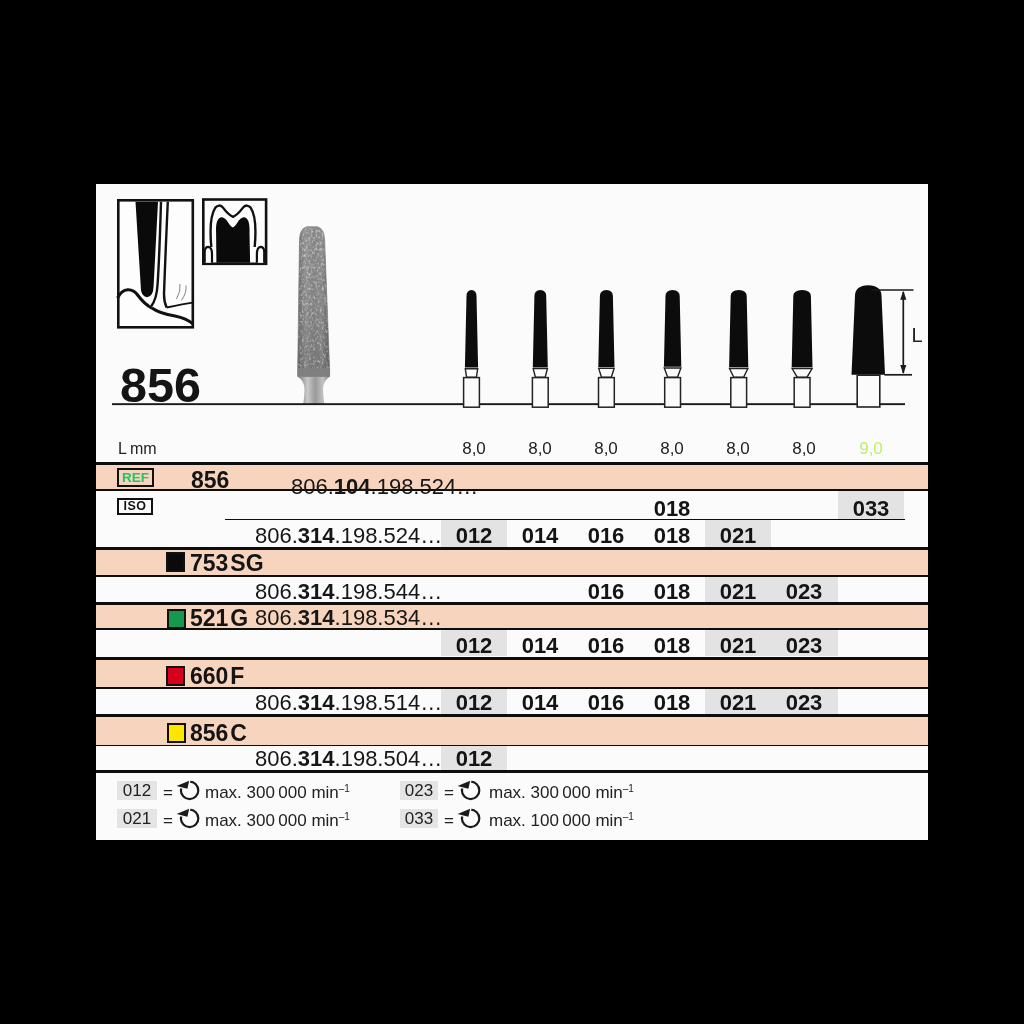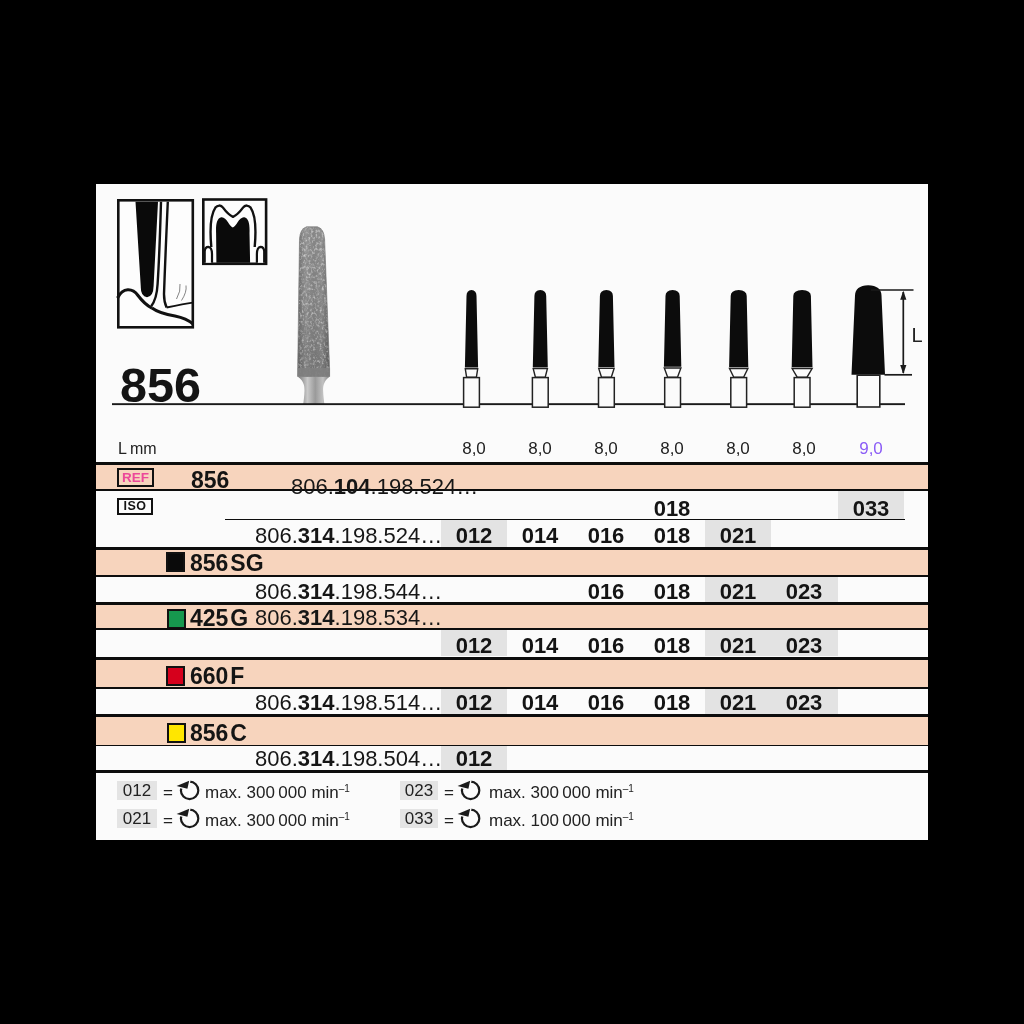--- a/index.html
+++ b/index.html
@@ -161,27 +161,27 @@
 <div class="abs num" style="left:507px;top:440px;font-weight:normal;font-size:17px;color:#222;">8,0</div>
 
 <div class="abs num" style="left:573px;top:440px;font-weight:normal;font-size:17px;color:#222;">8,0</div>
 
 <div class="abs num" style="left:639px;top:440px;font-weight:normal;font-size:17px;color:#222;">8,0</div>
 
 <div class="abs num" style="left:705px;top:440px;font-weight:normal;font-size:17px;color:#222;">8,0</div>
 
 <div class="abs num" style="left:771px;top:440px;font-weight:normal;font-size:17px;color:#222;">8,0</div>
 
-<div class="abs num" style="left:838px;top:440px;font-weight:normal;font-size:17px;color:#8b5cf6;">9,0</div>
+<div class="abs num" style="left:838px;top:440px;font-weight:normal;font-size:17px;color:#bef264;">9,0</div>
 
 <div class="line" style="left:96px;top:461.5px;width:832px;height:3px;"></div>
 
 <div class="peach" style="top:464.5px;height:24px;"></div>
 
-<div class="abs" style="left:117px;top:467.5px;width:33px;height:15px;border:2.2px solid #111;font-size:13.5px;font-weight:bold;color:#ec4899;text-align:center;line-height:15px;">REF</div>
+<div class="abs" style="left:117px;top:467.5px;width:33px;height:15px;border:2.2px solid #111;font-size:13.5px;font-weight:bold;color:#22c55e;text-align:center;line-height:15px;">REF</div>
 
 <div class="abs" style="left:191px;top:469px;font-size:23px;font-weight:bold;color:#141414;line-height:1;">856</div>
 
 <div class="line" style="left:96px;top:488.5px;width:832px;height:2.5px;"></div>
 
 <div class="abs" style="left:117px;top:497.5px;width:32px;height:13px;border:2.5px solid #111;font-size:12.5px;font-weight:bold;color:#141414;text-align:center;line-height:13px;letter-spacing:0.5px;">ISO</div>
 
 <div class="gray" style="left:838px;top:491px;width:66px;height:27.5px;"></div>
 
 <div class="iso" style="top:476px;margin-left:36px;">806.<b>104</b>.198.524…</div>
@@ -207,21 +207,21 @@
 <div class="num" style="left:639px;top:524.5px;">018</div>
 
 <div class="num" style="left:705px;top:524.5px;">021</div>
 
 <div class="line" style="left:96px;top:547px;width:832px;height:3px;"></div>
 
 <div class="peach" style="top:550px;height:25px;"></div>
 
 <div class="sq" style="left:166px;top:552px;background:#0a0a0a;"></div>
 
-<div class="lbl" style="top:551.5px;">856 SG</div>
+<div class="lbl" style="top:551.5px;">753 SG</div>
 
 <div class="line" style="left:96px;top:575px;width:832px;height:1.6px;"></div>
 
 <div class="gray" style="left:705px;top:576.6px;width:133px;height:25px;"></div>
 
 <div class="iso" style="top:580.5px;">806.<b>314</b>.198.544…</div>
 
 <div class="num" style="left:573px;top:580.5px;">016</div>
 
 <div class="num" style="left:639px;top:580.5px;">018</div>
@@ -229,21 +229,21 @@
 <div class="num" style="left:705px;top:580.5px;">021</div>
 
 <div class="num" style="left:771px;top:580.5px;">023</div>
 
 <div class="line" style="left:96px;top:601.5px;width:832px;height:3px;"></div>
 
 <div class="peach" style="top:604.5px;height:23.5px;"></div>
 
 <div class="sq" style="left:167px;top:608.5px;background:#16984e;"></div>
 
-<div class="lbl" style="top:606.5px;">425 G</div>
+<div class="lbl" style="top:606.5px;">521 G</div>
 
 <div class="line" style="left:96px;top:628px;width:832px;height:1.6px;"></div>
 
 <div class="gray" style="left:441px;top:629.6px;width:66px;height:26.9px;"></div>
 
 <div class="gray" style="left:705px;top:629.6px;width:133px;height:26.9px;"></div>
 
 <div class="iso" style="top:607px;">806.<b>314</b>.198.534…</div>
 
 <div class="num" style="left:441px;top:634.5px;">012</div>

